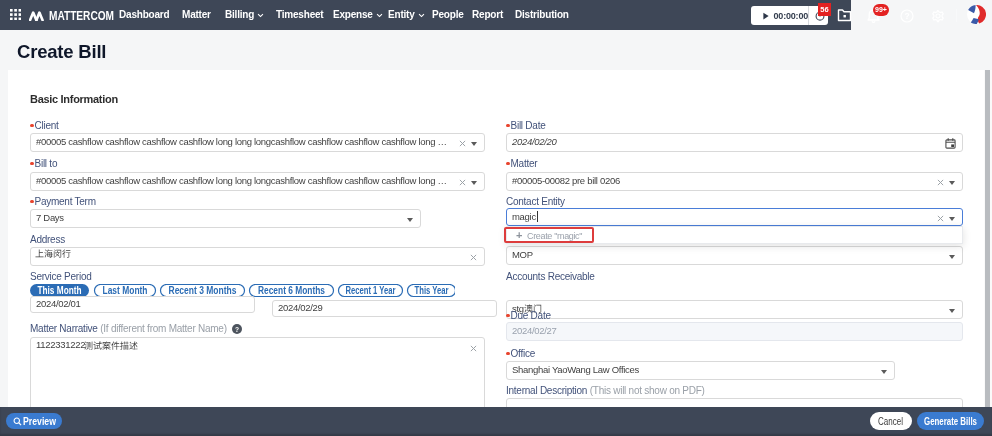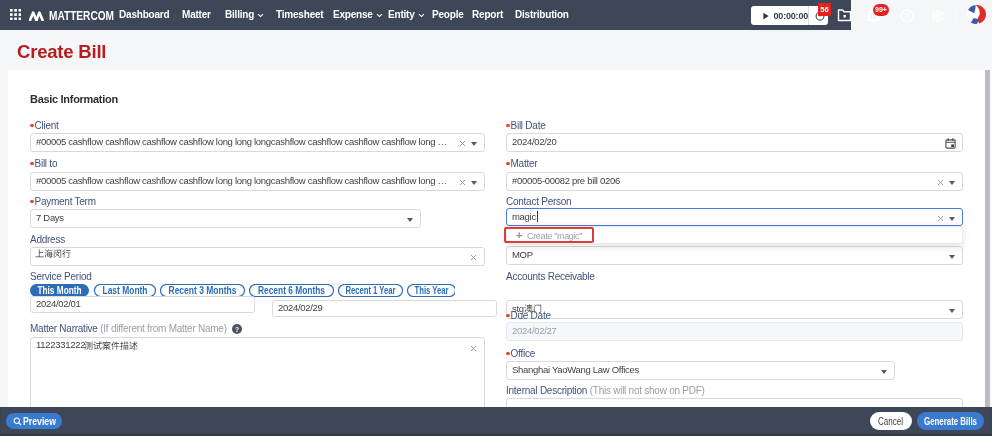--- a/index.html
+++ b/index.html
@@ -17,21 +17,21 @@
 
 #timer { position:absolute; left:751px; top:6px; width:77px; height:19px; background:#fff; border-radius:3px; display:flex; align-items:center; }
 #timer .t1 { display:flex; align-items:center; width:57px; padding-left:7px;justify-content:flex-end; }
 #timer .time { font-size:9px; font-weight:bold; color:#333d4e; margin-left:5px; letter-spacing:-0.2px; }
 #timer .sep { width:1px; height:19px; background:#d8dade; }
 #badge56 { position:absolute; left:818px; top:3px; width:13px; height:13px; border-radius:0; background:#e32222; color:#fff; font-size:7.5px; font-weight:bold; text-align:center; line-height:13px; }
 #badge99 { position:absolute; left:873px; top:4px; width:16px; height:12px; border-radius:6px; background:#e32222; color:#fff; font-size:7px; font-weight:bold; text-align:center; line-height:12px; }
 .navdivider { position:absolute; left:956px; top:9px; width:1px; height:13px; background:rgba(255,255,255,.35); }
 
 
-#title { position:absolute; left:17px; top:41px; font-size:18.5px; font-weight:bold; color:#b91c1c; letter-spacing:-0.2px; }
+#title { position:absolute; left:17px; top:41px; font-size:18.5px; font-weight:bold; color:#0f172a; letter-spacing:-0.2px; }
 
 
 #card { position:absolute; left:8px; top:70px; width:976px; height:366px; background:#fff; }
 #basicinfo { position:absolute; left:30px; top:93px; font-size:11px; font-weight:bold; color:#2d2d2d; letter-spacing:-0.3px; }
 #sbtrack { position:absolute; left:984px; top:70px; width:8px; height:366px; background:#fafafa; }
 #sbthumb { position:absolute; left:985px; top:70px; width:5px; height:337px; background:#b9bcc0; }
 
 
 .lbl { position:absolute; font-size:10px; letter-spacing:-0.25px; color:#42527a; white-space:nowrap; }
 .lbl .req { display:inline-block; width:3.5px; height:3.5px; border-radius:50%; background:#e8442e; vertical-align:2px; margin-right:1px; }
@@ -189,39 +189,39 @@
 </div>
 <div class="ipt" style="left:30px; top:337px; width:455px; height:75px;"><span style="display:inline-block; margin-top:-1px; vertical-align:top;">1122331222</span><svg style="margin-top:1.5px; vertical-align:top; margin-left:-1px;" width="54" height="12" viewBox="0 -9 54 12">
       <path d="M4.37 -0.83C4.83 -0.38 5.36 0.25 5.62 0.66L6.06 0.35C5.80 -0.04 5.26 -0.65 4.80 -1.09ZM2.81 -7.04V-1.39H3.34V-6.52H5.29V-1.41H5.84V-7.04ZM7.80 -7.44V-0.06C7.80 0.07 7.75 0.12 7.62 0.12C7.50 0.13 7.07 0.13 6.60 0.12C6.68 0.28 6.77 0.54 6.79 0.68C7.42 0.69 7.81 0.67 8.05 0.58C8.27 0.48 8.36 0.31 8.36 -0.06V-7.44ZM6.57 -6.75V-1.36H7.11V-6.75ZM4.01 -5.88V-2.69C4.01 -1.60 3.83 -0.48 2.33 0.29C2.43 0.37 2.60 0.59 2.66 0.70C4.28 -0.12 4.54 -1.48 4.54 -2.68V-5.88ZM0.73 -6.98C1.23 -6.70 1.88 -6.27 2.19 -5.98L2.60 -6.53C2.28 -6.80 1.62 -7.20 1.13 -7.46ZM0.34 -4.55C0.84 -4.27 1.49 -3.87 1.82 -3.60L2.22 -4.14C1.88 -4.40 1.21 -4.79 0.73 -5.04ZM0.52 0.24 1.13 0.60C1.51 -0.22 1.96 -1.33 2.29 -2.28L1.75 -2.63C1.39 -1.62 0.88 -0.45 0.52 0.24Z M10.08 -6.97C10.54 -6.58 11.12 -6.00 11.38 -5.63L11.85 -6.10C11.58 -6.46 11.00 -7.00 10.53 -7.39ZM15.99 -7.16C16.37 -6.77 16.79 -6.22 16.96 -5.86L17.46 -6.19C17.26 -6.54 16.84 -7.06 16.46 -7.45ZM9.45 -4.73V-4.09H10.70V-0.85C10.70 -0.46 10.43 -0.20 10.27 -0.10C10.39 0.04 10.55 0.32 10.61 0.49C10.75 0.32 10.99 0.16 12.53 -0.87C12.46 -1.01 12.38 -1.27 12.34 -1.45L11.34 -0.80V-4.73ZM15.04 -7.51 15.09 -5.69H12.11V-5.04H15.12C15.28 -1.65 15.70 0.67 16.82 0.69C17.16 0.69 17.52 0.32 17.70 -1.21C17.58 -1.26 17.29 -1.44 17.16 -1.57C17.11 -0.69 17.00 -0.19 16.84 -0.19C16.28 -0.22 15.93 -2.26 15.79 -5.04H17.63V-5.69H15.76C15.74 -6.27 15.72 -6.88 15.72 -7.51ZM12.24 -0.55 12.43 0.09C13.18 -0.13 14.17 -0.42 15.11 -0.70L15.02 -1.30L13.97 -1.01V-3.10H14.81V-3.73H12.40V-3.10H13.35V-0.84Z M18.47 -2.07V-1.49H21.61C20.81 -0.80 19.50 -0.22 18.31 0.04C18.44 0.18 18.64 0.43 18.73 0.59C19.96 0.27 21.29 -0.43 22.14 -1.27V0.71H22.81V-1.31C23.68 -0.45 25.06 0.27 26.32 0.61C26.41 0.44 26.60 0.18 26.75 0.04C25.53 -0.22 24.21 -0.80 23.39 -1.49H26.54V-2.07H22.81V-2.82H22.14V-2.07ZM21.88 -7.41 22.19 -6.88H18.72V-5.59H19.36V-6.31H25.67V-5.59H26.32V-6.88H22.91C22.79 -7.11 22.61 -7.40 22.45 -7.61ZM23.97 -4.81C23.66 -4.41 23.25 -4.09 22.72 -3.83C22.08 -3.96 21.42 -4.09 20.76 -4.18C20.96 -4.37 21.18 -4.59 21.39 -4.81ZM19.71 -3.84C20.41 -3.73 21.11 -3.62 21.76 -3.49C20.90 -3.25 19.83 -3.11 18.55 -3.05C18.65 -2.91 18.75 -2.68 18.80 -2.50C20.47 -2.62 21.80 -2.84 22.82 -3.27C23.97 -3.01 24.96 -2.74 25.69 -2.47L26.25 -2.94C25.54 -3.18 24.61 -3.43 23.57 -3.65C24.06 -3.96 24.43 -4.35 24.71 -4.81H26.46V-5.36H21.89C22.07 -5.58 22.24 -5.80 22.38 -6.00L21.78 -6.20C21.61 -5.94 21.39 -5.65 21.16 -5.36H18.58V-4.81H20.68C20.36 -4.46 20.02 -4.11 19.71 -3.84Z M29.85 -3.07V-2.41H32.44V0.72H33.11V-2.41H35.58V-3.07H33.11V-5.06H35.18V-5.71H33.11V-7.45H32.44V-5.71H31.23C31.35 -6.12 31.45 -6.55 31.54 -6.97L30.89 -7.11C30.68 -5.93 30.30 -4.77 29.78 -4.02C29.94 -3.94 30.23 -3.78 30.36 -3.68C30.60 -4.06 30.82 -4.54 31.01 -5.06H32.44V-3.07ZM29.41 -7.52C28.93 -6.16 28.13 -4.81 27.29 -3.93C27.41 -3.78 27.60 -3.43 27.68 -3.27C27.96 -3.57 28.23 -3.93 28.50 -4.32V0.70H29.15V-5.37C29.49 -6.00 29.80 -6.67 30.05 -7.33Z M42.73 -7.56V-6.26H41.12V-7.56H40.47V-6.26H39.22V-5.65H40.47V-4.47H41.12V-5.65H42.73V-4.47H43.38V-5.65H44.57V-6.26H43.38V-7.56ZM40.24 -1.63H41.60V-0.36H40.24ZM40.24 -2.22V-3.46H41.60V-2.22ZM43.60 -1.63V-0.36H42.21V-1.63ZM43.60 -2.22H42.21V-3.46H43.60ZM39.62 -4.07V0.70H40.24V0.24H43.60V0.66H44.24V-4.07ZM37.47 -7.55V-5.74H36.38V-5.11H37.47V-3.13C37.01 -2.99 36.59 -2.87 36.25 -2.78L36.42 -2.11L37.47 -2.46V-0.13C37.47 0.00 37.42 0.04 37.31 0.04C37.21 0.04 36.85 0.04 36.46 0.04C36.55 0.22 36.63 0.49 36.66 0.66C37.22 0.67 37.58 0.64 37.79 0.53C38.02 0.43 38.10 0.24 38.10 -0.13V-2.66L39.09 -2.99L39.00 -3.61L38.10 -3.33V-5.11H39.06V-5.74H38.10V-7.55Z M51.40 -7.06C51.80 -6.72 52.31 -6.24 52.54 -5.93L53.06 -6.29C52.82 -6.60 52.31 -7.06 51.90 -7.37ZM45.61 -6.87C46.10 -6.35 46.69 -5.66 46.95 -5.21L47.52 -5.57C47.24 -6.02 46.64 -6.70 46.14 -7.18ZM50.33 -7.47V-5.80H47.88V-5.17H49.99C49.48 -3.82 48.62 -2.47 47.72 -1.78C47.87 -1.66 48.09 -1.43 48.20 -1.28C49.01 -1.97 49.78 -3.17 50.33 -4.46V-0.60H50.99V-4.42C51.80 -3.49 52.60 -2.41 52.96 -1.66L53.50 -2.05C53.05 -2.91 52.02 -4.19 51.10 -5.17H53.45V-5.80H50.99V-7.47ZM47.39 -4.35H45.43V-3.72H46.75V-0.99C46.33 -0.85 45.85 -0.47 45.37 -0.01L45.80 0.56C46.28 0.01 46.75 -0.47 47.08 -0.47C47.29 -0.47 47.56 -0.21 47.94 0.01C48.57 0.37 49.34 0.46 50.40 0.46C51.26 0.46 52.82 0.40 53.47 0.36C53.48 0.18 53.59 -0.14 53.66 -0.32C52.78 -0.22 51.45 -0.15 50.42 -0.15C49.45 -0.15 48.67 -0.22 48.10 -0.54C47.78 -0.71 47.57 -0.87 47.39 -0.96Z" fill="#3f3f3f"></path>
     </svg>
   <svg class="icon-x2" style="top:6px;" viewBox="0 0 12 12">
       <path d="M2.5 2.5 L9.5 9.5 M9.5 2.5 L2.5 9.5" stroke="#9aa0a6" stroke-width="1.3"></path>
     </svg>
 </div>
 
 <div class="lbl" style="left:506px; top:120px;"><span class="req"></span>Bill Date</div>
-<div class="ipt" style="left:506px; top:133px; width:457px;">2024/02/20
+<div class="ipt" style="left:506px; top:133px; width:457px;font-style:italic;">2024/02/20
   <svg class="icon-x2" style="width:11px; height:11px; top:4px;" viewBox="0 0 12 12">
       <rect x="1" y="2" width="10" height="9" rx="1" fill="none" stroke="#4d4d4d" stroke-width="1.2"></rect>
       <line x1="3.5" y1="0.4" x2="3.5" y2="3" stroke="#4d4d4d" stroke-width="1.3"></line>
       <line x1="8.5" y1="0.4" x2="8.5" y2="3" stroke="#4d4d4d" stroke-width="1.3"></line>
       <line x1="1" y1="4.6" x2="11" y2="4.6" stroke="#4d4d4d" stroke-width="1.1"></line>
       <rect x="6.8" y="7" width="3" height="2.8" fill="#3d3d3d"></rect>
     </svg>
 </div>
 
 <div class="lbl" style="left:506px; top:158px;"><span class="req"></span>Matter</div>
 <div class="ipt" style="left:506px; top:172px; width:457px;">#00005-00082 pre bill 0206
   <svg class="icon-x" viewBox="0 0 12 12">
       <path d="M2.5 2.5 L9.5 9.5 M9.5 2.5 L2.5 9.5" stroke="#9aa0a6" stroke-width="1.3"></path>
     </svg>
   <div class="sel-caret"></div>
 </div>
 
-<div class="lbl" style="left:506px; top:196px;">Contact Person</div>
+<div class="lbl" style="left:506px; top:196px;">Contact Entity</div>
 <div class="ipt" style="left:506px; top:208px; width:457px; height:18px; border-color:#4a7dd8;">magic<span style="display:inline-block; width:1px; height:11px; background:#333; vertical-align:-2px; margin-left:1px;"></span>
   <svg class="icon-x" viewBox="0 0 12 12">
       <path d="M2.5 2.5 L9.5 9.5 M9.5 2.5 L2.5 9.5" stroke="#9aa0a6" stroke-width="1.3"></path>
     </svg>
   <div class="sel-caret"></div>
 </div>
 
 <div class="lbl" style="left:506px; top:233px; z-index:1;">Currency</div>
 <div id="dropdown">
   <div class="opt"><span style="color:#8d939c; font-weight:bold; margin-right:5px; font-size:11px;">+</span>Create "magic"</div>

